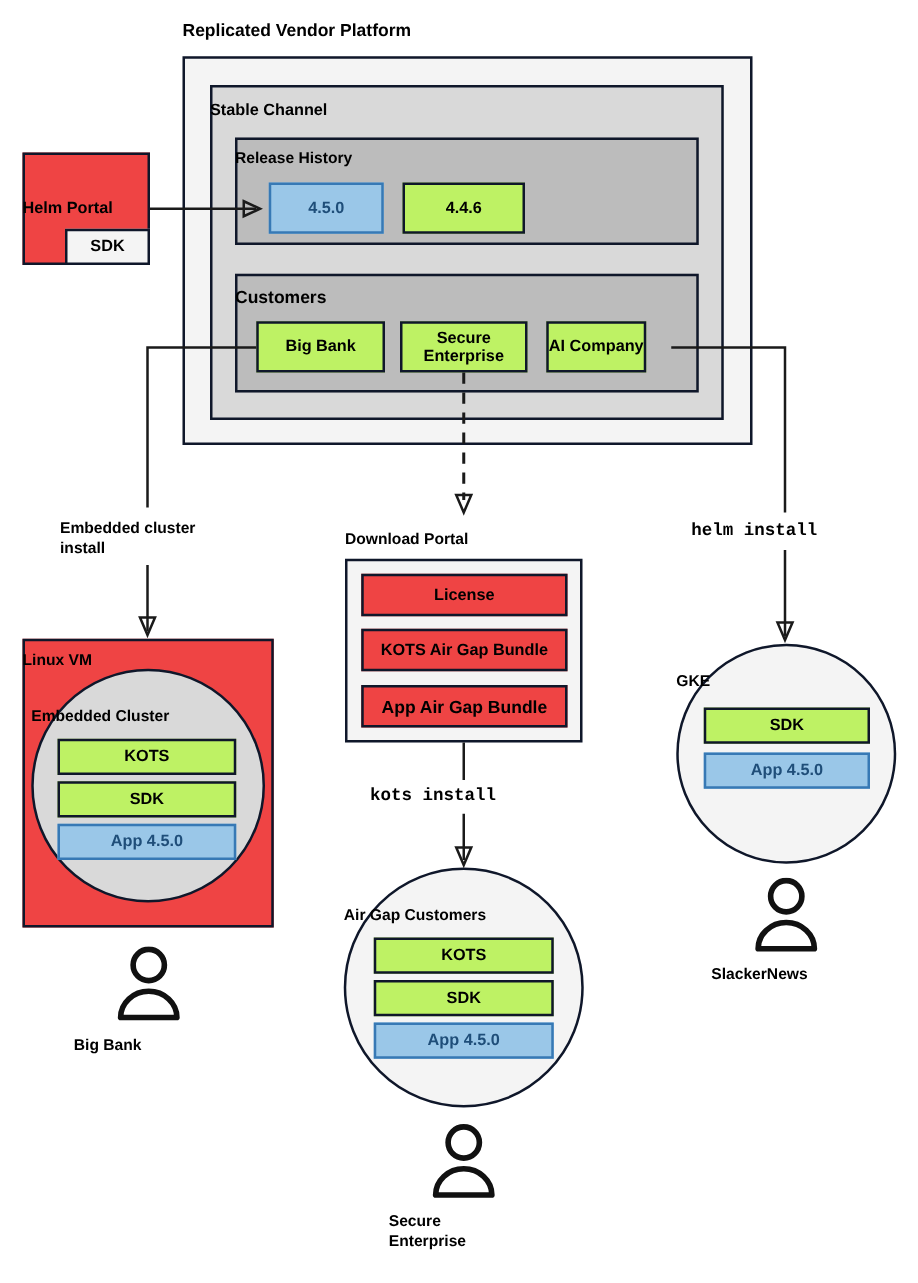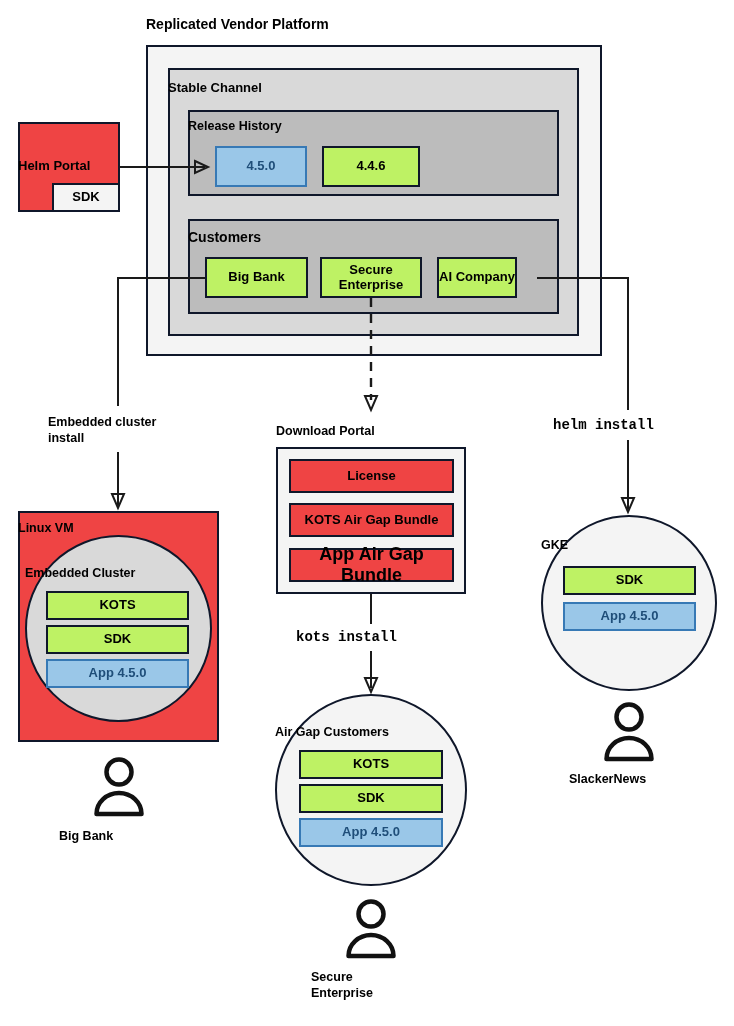--- a/index.html
+++ b/index.html
@@ -111,21 +111,21 @@
   <circle cx="29" cy="15" r="12.5" fill="none" stroke="#111" stroke-width="4.5"></circle>
   <path d="M6.5 57 A22.5 21 0 0 1 51.5 57 Z" fill="none" stroke="#111" stroke-width="4.5" stroke-linejoin="round"></path>
 </svg>
 <div class="label" style="left:59px; top:829px; width:120px; font-size:12.5px; white-space:pre-line;">Big Bank</div>
 
 <div class="label" style="left:276px; top:424px; width:190px; font-size:12.5px;">Download Portal</div>
 <div class="box fill-lightest" style="left:276px; top:447px; width:190px; height:147px;"></div>
 
 <div class="box fill-light" style="left:289px; top:459px; width:165px; height:34px; font-size:13px;">License</div>
 <div class="box fill-light" style="left:289px; top:503px; width:165px; height:34px; font-size:13px;">KOTS Air Gap Bundle</div>
-<div class="box fill-light" style="left:289px; top:548px; width:165px; height:34px; font-size:18px;">App Air Gap Bundle</div>
+<div class="box fill-light" style="left:289px; top:548px; width:165px; height:34px; font-size:14px;">App Air Gap Bundle</div>
 
 <div class="box circle fill-lightest" style="left:275px; top:694px; width:192px; height:192px;"></div>
 <div class="label" style="left:275px; top:725px; width:192px; font-size:12.5px;">Air Gap Customers</div>
 
 <div class="box fill-white" style="left:299px; top:750px; width:144px; height:29px; font-size:13px;">KOTS</div>
 <div class="box fill-white" style="left:299px; top:784px; width:144px; height:29px; font-size:13px;">SDK</div>
 <div class="box fill-blue" style="left:299px; top:818px; width:144px; height:29px; font-size:13px;">App 4.5.0</div>
 
 <svg class="person" style="left:342px; top:899px;" width="58" height="60" viewBox="0 0 58 60" aria-hidden="true">
   <circle cx="29" cy="15" r="12.5" fill="none" stroke="#111" stroke-width="4.5"></circle>

